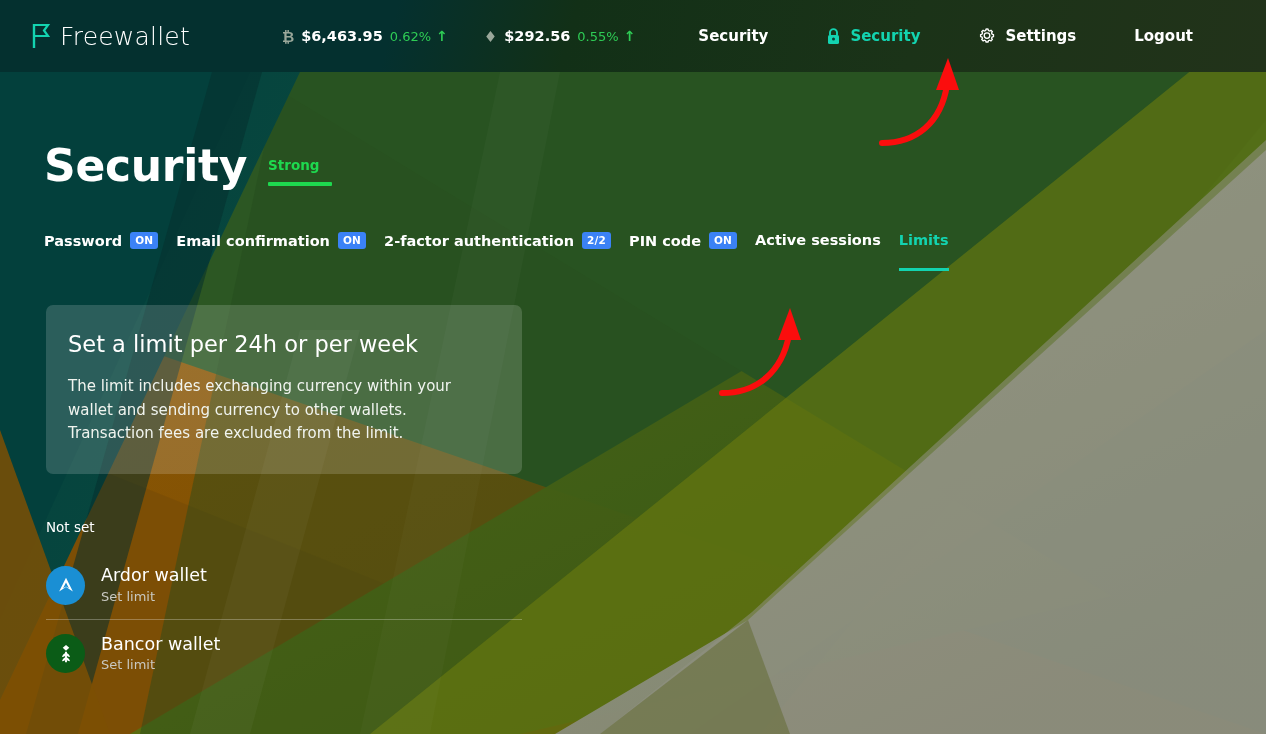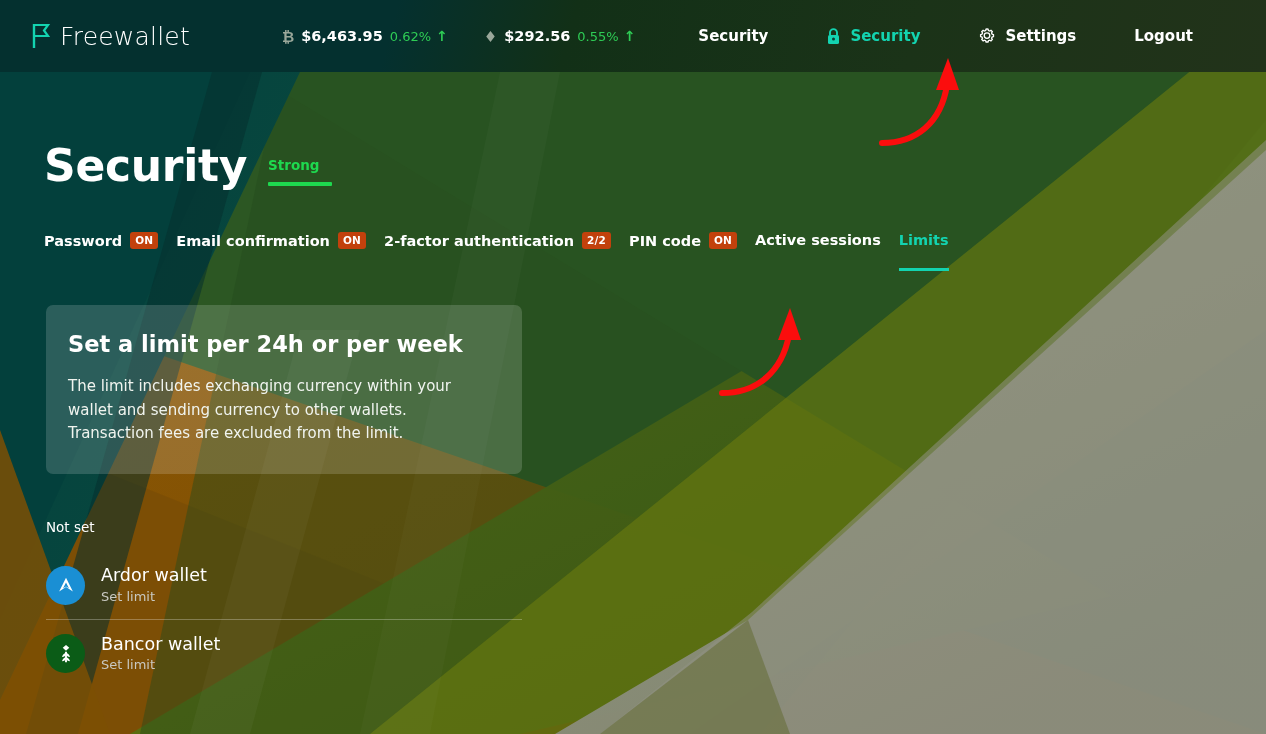--- a/index.html
+++ b/index.html
@@ -189,40 +189,40 @@
     background: #13d3b0;
   }
   .badge {
     display: inline-flex;
     align-items: center;
     justify-content: center;
     min-width: 26px;
     height: 17px;
     padding: 0 5px;
     border-radius: 3px;
-    background: #c2410c;
+    background: #3b82f6;
     color: #ffffff;
     font-size: 10.5px;
     font-weight: 700;
     letter-spacing: .2px;
     line-height: 1;
   }
 
   
   .info-card {
     margin: 56px 0 0 46px;
     width: 476px;
     padding: 26px 28px 28px 22px;
     border-radius: 7px;
     background: rgba(255,255,255,.16);
   }
   .info-title {
     color: #ffffff;
     font-size: 22.5px;
-    font-weight: 700;
+    font-weight: 400;
     line-height: 1.2;
     margin-bottom: 17px;
   }
   .info-text {
     color: #f0f4ef;
     font-size: 15px;
     font-weight: 400;
     line-height: 1.58;
   }
 

